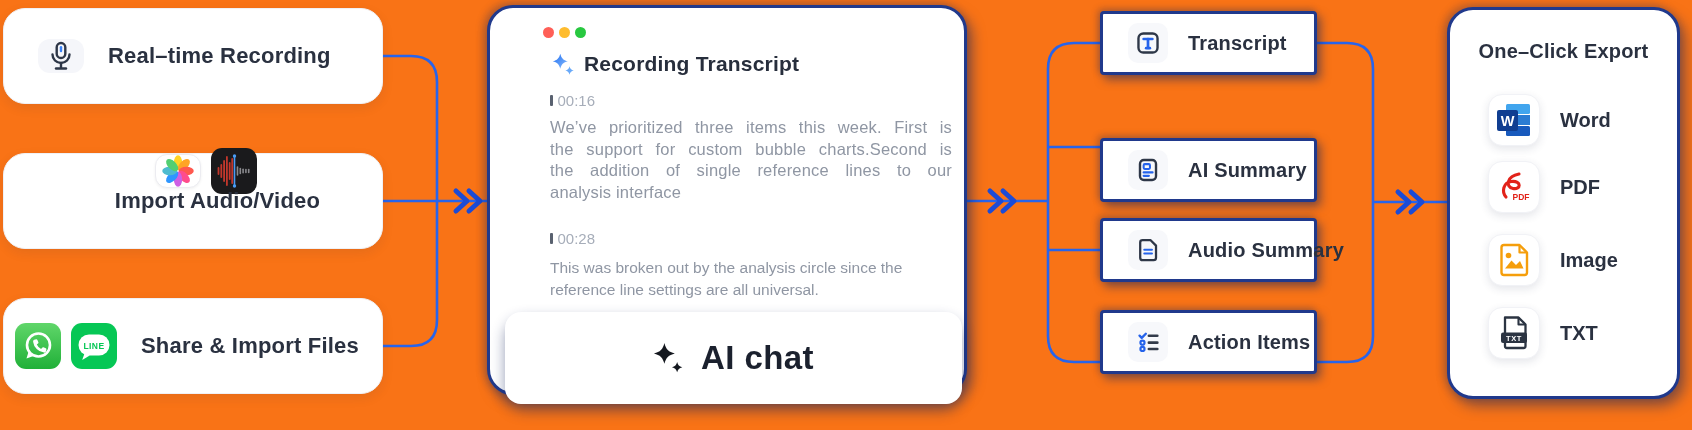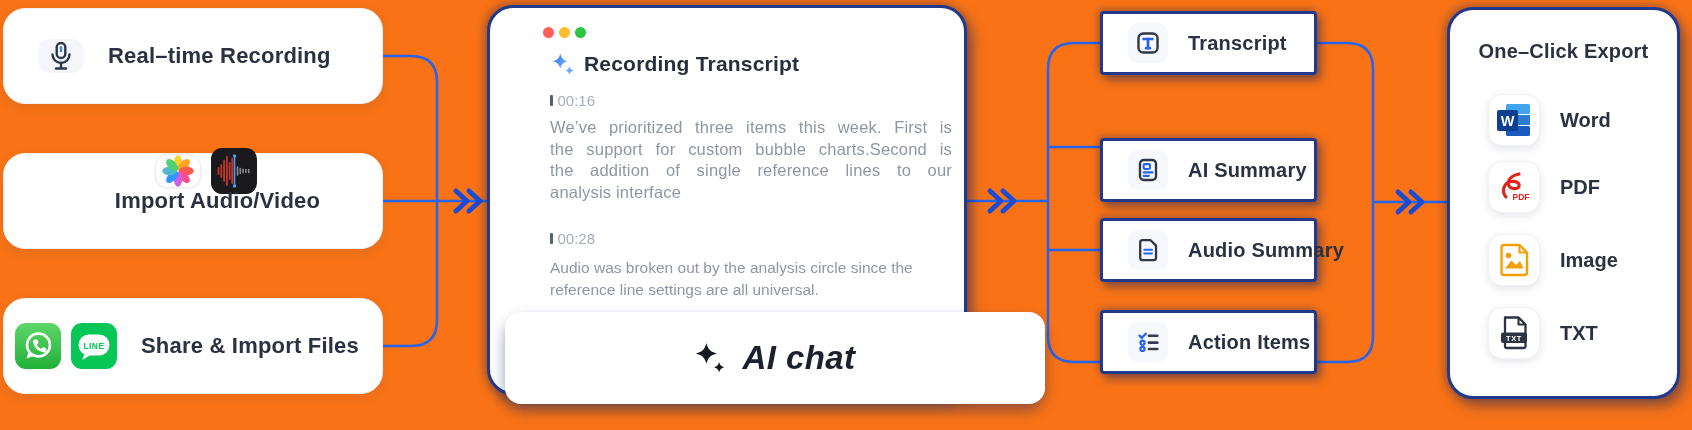--- a/index.html
+++ b/index.html
@@ -27,23 +27,23 @@
   .t-title{font-size:21px;font-weight:600;color:#272e3c;letter-spacing:.2px;}
   .ts{position:absolute;left:60px;font-size:15px;color:#a6adb9;display:flex;align-items:center;}
   .tickbar{display:inline-block;width:2.5px;height:11px;background:#59616f;border-radius:1px;margin-right:5px;}
   .para{position:absolute;left:60px;width:402px;color:#8f96a3;}
   .p1{font-size:16.5px;line-height:21.5px;letter-spacing:.2px;}
   .p2{font-size:15.5px;line-height:22px;width:412px;}
   .tline{text-align:left;}
   .tline.stretch{text-align:justify;text-align-last:justify;}
 
   
-  .ai-btn{position:absolute;left:505px;top:312px;width:540px;height:92px;border-radius:20px;padding:0;
+  .ai-btn{position:absolute;left:505px;top:312px;width:457px;height:92px;border-radius:20px;padding:0;
           background:linear-gradient(90deg,#61a0f8 0%,#9e8df3 55%,#f2a0ea 100%);box-sizing:border-box;
-          z-index:3;box-shadow:0 7px 14px rgba(24,39,96,.45);cursor:pointer;font-style:italic;}
+          z-index:3;box-shadow:0 7px 14px rgba(24,39,96,.45);cursor:pointer;}
   .ai-inner{width:100%;height:100%;background:#fff;border-radius:16px;display:flex;align-items:center;justify-content:center;gap:16px;}
   .ai-label{font-size:33px;font-weight:600;color:#1b212e;letter-spacing:.4px;}
 
   
   .out-box{position:absolute;left:1100px;width:217px;height:64px;background:#fff;
            border:3px solid #20398c;border-radius:4px;box-sizing:border-box;z-index:2;
            box-shadow:4px 5px 10px rgba(24,39,96,.5),-2px -2px 7px rgba(24,39,96,.3);
            display:flex;align-items:center;padding-left:25px;gap:20px;white-space:nowrap;overflow:visible;}
   .out-tile{width:40px;height:40px;border-radius:10px;background:#f7f8fb;display:flex;align-items:center;justify-content:center;flex:none;}
   .out-label{font-size:20px;font-weight:600;color:#2a3140;letter-spacing:.2px;}
@@ -198,21 +198,21 @@
       <div class="tline stretch">the support for custom bubble charts.Second is</div>
       <div class="tline stretch">the addition of single reference lines to our</div>
       <div class="tline">analysis interface</div>
     </div>
 
     <div class="ts" style="top:222px;">
       <span class="tickbar"></span>
       <span>00:28</span>
     </div>
     <div class="para p2" style="top:249px;">
-      <div class="tline">Audio was broken out by the analysis circle since the</div>
+      <div class="tline">This was broken out by the analysis circle since the</div>
       <div class="tline">reference line settings are all universal.</div>
     </div>
   </div>
 
   <div class="ai-btn">
     <div class="ai-inner">
       <svg width="32" height="32" viewBox="0 0 32 32">
         <path transform="scale(0.95)" fill="#14181f" d="M12,1 C13.6,7.6 16.4,10.4 23,12 C16.4,13.6 13.6,16.4 12,23 C10.4,16.4 7.6,13.6 1,12 C7.6,10.4 10.4,7.6 12,1 Z"></path>
         <path transform="translate(18.5,19.5) scale(0.47)" fill="#14181f" d="M12,1 C13.6,7.6 16.4,10.4 23,12 C16.4,13.6 13.6,16.4 12,23 C10.4,16.4 7.6,13.6 1,12 C7.6,10.4 10.4,7.6 12,1 Z"></path>
       </svg>

